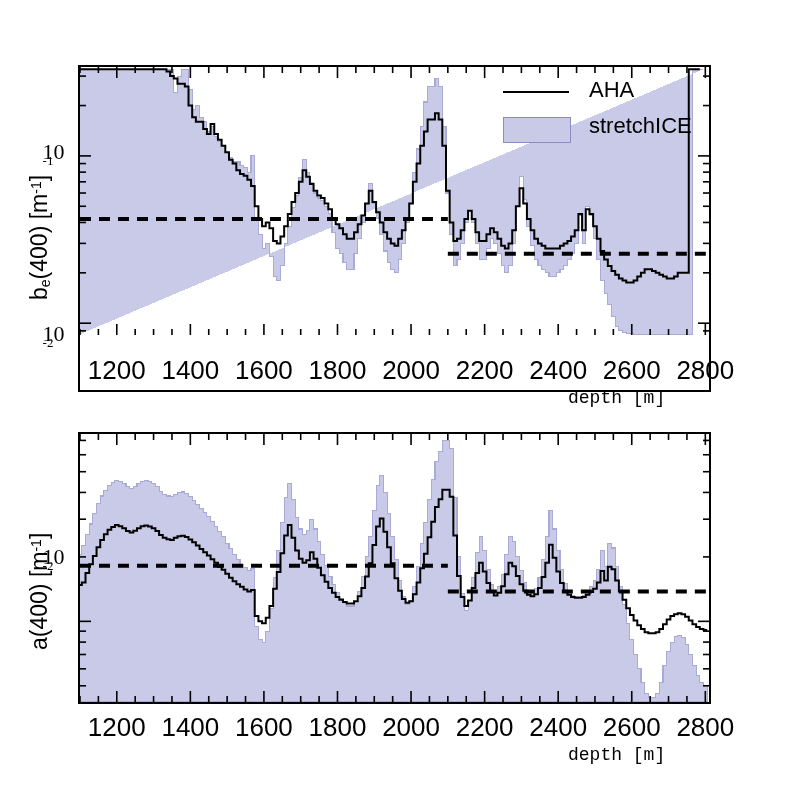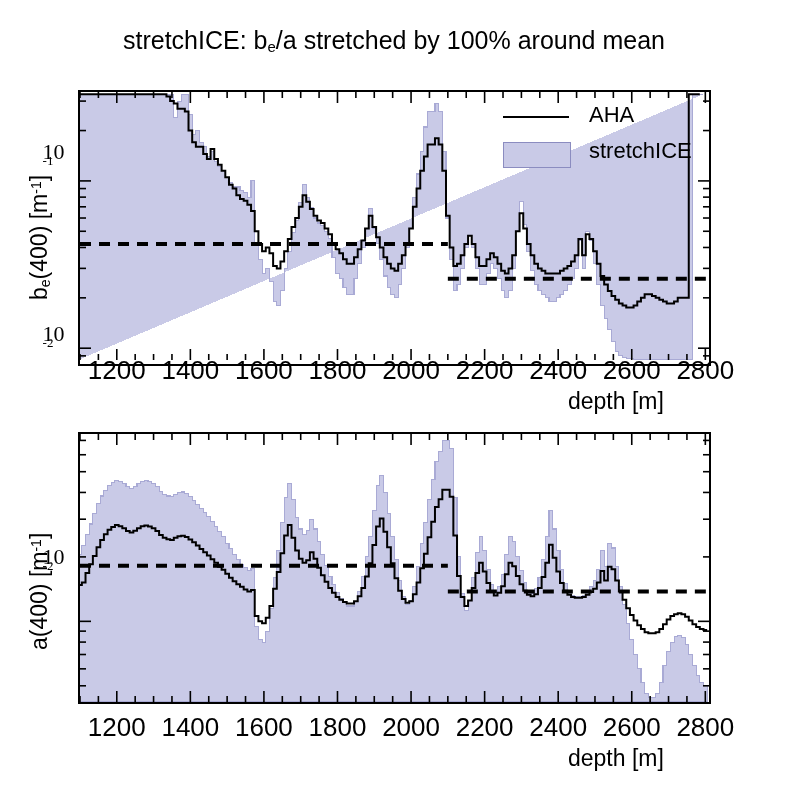--- a/index.html
+++ b/index.html
@@ -26,21 +26,21 @@
   .ylabel{
     position:absolute;
     transform-origin:left top;
     transform:rotate(-90deg);
     font-size:23px; white-space:nowrap;
   }
   .ylabel sub{font-size:14px; vertical-align:-3px;}
   .ylabel sup{font-size:14px; vertical-align:6px;}
 
   .xlabel{
-    position:absolute; font-size:23px; white-space:nowrap;
+    position:absolute; font-size:18px; white-space:nowrap;font-family:Liberation Mono, monospace;
   }
 
   .xticklabels{position:absolute; width:100%; height:30px;}
   .xticklabels span{
     position:absolute; font-size:26px; transform:translateX(-50%);
     white-space:nowrap;
   }
   .yticklabels span{
     position:absolute; font-size:22px; white-space:nowrap;
     text-align:center; transform:translateY(-50%);font-family:Liberation Serif, serif;
@@ -59,25 +59,22 @@
   .legend .key-box{
     position:absolute; left:0; top:4px; width:66px; height:24px;
     background:#c9cae7; border:1px solid #8b8cc0;
   }
   .legend .lbl{position:absolute; left:86px; top:0px; white-space:nowrap;}
 </style>
 </head>
 <body>
 <div id="root">
 
-<div class="fig-title">
-  <span>stretchICE: b</span><sub>e</sub><span>/a stretched by 100% around mean</span>
-</div>
-
-<div class="panel" id="panel-top" style="left:78px; top:90px; width:633px; height:276px;">
+
+<div class="panel" id="panel-top" style="left:78px; top:65px; width:633px; height:327px;">
   <div class="frame">
     <svg class="plotsvg" id="svg-top" width="629" height="268">
           <path d="M -1.8391812865497075 268 L -1.8391812865497075 2.1688413036083602 L 1.8391812865497075 2.1688413036083602 L 1.8391812865497075 2.1688413036083602 L 5.517543859649122 2.1688413036083602 L 5.517543859649122 2.1688413036083602 L 9.195906432748538 2.1688413036083602 L 9.195906432748538 2.1688413036083602 L 12.874269005847953 2.1688413036083602 L 12.874269005847953 2.1688413036083602 L 16.552631578947366 2.1688413036083602 L 16.552631578947366 2.1688413036083602 L 20.230994152046783 2.1688413036083602 L 20.230994152046783 2.1688413036083602 L 23.909356725146196 2.1688413036083602 L 23.909356725146196 2.1688413036083602 L 27.587719298245613 2.1688413036083602 L 27.587719298245613 2.1688413036083602 L 31.266081871345026 2.1688413036083602 L 31.266081871345026 2.1688413036083602 L 34.94444444444444 2.1688413036083602 L 34.94444444444444 2.1688413036083602 L 38.622807017543856 2.1688413036083602 L 38.622807017543856 2.1688413036083602 L 42.30116959064327 2.1688413036083602 L 42.30116959064327 2.1688413036083602 L 45.97953216374269 2.1688413036083602 L 45.97953216374269 2.1688413036083602 L 49.6578947368421 2.1688413036083602 L 49.6578947368421 2.1688413036083602 L 53.336257309941516 2.1688413036083602 L 53.336257309941516 2.1688413036083602 L 57.01461988304093 2.1688413036083602 L 57.01461988304093 2.1688413036083602 L 60.69298245614035 2.1688413036083602 L 60.69298245614035 2.1688413036083602 L 64.37134502923976 2.1688413036083602 L 64.37134502923976 2.1688413036083602 L 68.04970760233918 2.1688413036083602 L 68.04970760233918 2.1688413036083602 L 71.72807017543859 2.1688413036083602 L 71.72807017543859 2.1688413036083602 L 75.40643274853801 2.1688413036083602 L 75.40643274853801 2.1688413036083602 L 79.08479532163743 2.1688413036083602 L 79.08479532163743 2.1688413036083602 L 82.76315789473684 2.1688413036083602 L 82.76315789473684 2.1688413036083602 L 86.44152046783626 2.1688413036083602 L 86.44152046783626 2.1688413036083602 L 90.11988304093566 2.1688413036083602 L 90.11988304093566 2.1688413036083602 L 93.79824561403508 2.1688413036083602 L 93.79824561403508 25.304755881838247 L 97.4766081871345 25.304755881838247 L 97.4766081871345 9.093200992042398 L 101.15497076023391 9.093200992042398 L 101.15497076023391 2.1688413036083602 L 104.83333333333333 2.1688413036083602 L 104.83333333333333 2.1688413036083602 L 108.51169590643275 2.1688413036083602 L 108.51169590643275 22.339005803117885 L 112.19005847953215 22.339005803117885 L 112.19005847953215 42.27705896070964 L 115.86842105263158 42.27705896070964 L 115.86842105263158 38.550560692913706 L 119.54678362573098 38.550560692913706 L 119.54678362573098 50.3576890220408 L 123.2251461988304 50.3576890220408 L 123.2251461988304 54.762115582709555 L 126.90350877192982 54.762115582709555 L 126.90350877192982 64.4632765093595 L 130.58187134502924 64.4632765093595 L 130.58187134502924 59.4508900140832 L 134.26023391812865 59.4508900140832 L 134.26023391812865 69.84727909991531 L 137.93859649122805 69.84727909991531 L 137.93859649122805 74.46157808835216 L 141.6169590643275 74.46157808835216 L 141.6169590643275 78.75443443785989 L 145.2953216374269 78.75443443785989 L 145.2953216374269 85.36360583052905 L 148.9736842105263 85.36360583052905 L 148.9736842105263 90.37599232580538 L 152.65204678362574 90.37599232580538 L 152.65204678362574 94.96598932765576 L 156.33040935672514 94.96598932765576 L 156.33040935672514 94.96598932765576 L 160.00877192982458 94.96598932765576 L 160.00877192982458 98.19544491631635 L 163.68713450292398 98.19544491631635 L 163.68713450292398 100.71537804408163 L 167.3654970760234 100.71537804408163 L 167.3654970760234 105.11980460475039 L 171.04385964912282 105.11980460475039 L 171.04385964912282 88.90824971495456 L 174.72222222222223 88.90824971495456 L 174.72222222222223 151.93284974236573 L 178.40058479532163 151.93284974236573 L 178.40058479532163 167.28462195591834 L 182.07894736842107 167.28462195591834 L 182.07894736842107 181.39020944323704 L 185.75730994152048 181.39020944323704 L 185.75730994152048 176.37782294796074 L 189.43567251461988 176.37782294796074 L 189.43567251461988 189.6236277590362 L 193.11403508771932 189.6236277590362 L 193.11403508771932 209.561680916628 L 196.79239766081872 209.561680916628 L 196.79239766081872 213.4897071589261 L 200.47076023391813 213.4897071589261 L 200.47076023391813 198.91082296039804 L 204.14912280701756 198.91082296039804 L 204.14912280701756 176.37782294796074 L 207.82748538011697 176.37782294796074 L 207.82748538011697 159.20399189458715 L 211.50584795321637 159.20399189458715 L 211.50584795321637 140.73368134784621 L 215.1842105263158 140.73368134784621 L 215.1842105263158 128.48310837713166 L 218.86257309941521 128.48310837713166 L 218.86257309941521 110.78377204358375 L 222.54093567251462 110.78377204358375 L 222.54093567251462 92.63474798275044 L 226.21929824561403 92.63474798275044 L 226.21929824561403 105.11980460475039 L 229.89766081871346 105.11980460475039 L 229.89766081871346 115.86631864882528 L 233.57602339181287 115.86631864882528 L 233.57602339181287 126.02013392591991 L 237.25438596491227 126.02013392591991 L 237.25438596491227 131.0325204211962 L 240.9327485380117 131.0325204211962 L 240.9327485380117 133.6746584360139 L 244.61111111111111 133.6746584360139 L 244.61111111111111 139.2659387369954 L 248.28947368421052 139.2659387369954 L 248.28947368421052 146.9204632470894 L 251.96783625730995 146.9204632470894 L 251.96783625730995 165.17865455344122 L 255.64619883040936 165.17865455344122 L 255.64619883040936 181.39020944323704 L 259.32456140350877 181.39020944323704 L 259.32456140350877 186.77421203379285 L 263.0029239766082 186.77421203379285 L 263.0029239766082 195.68136737173745 L 266.6812865497076 195.68136737173745 L 266.6812865497076 202.29053876440656 L 270.359649122807 202.29053876440656 L 270.359649122807 202.29053876440656 L 274.03801169590645 202.29053876440656 L 274.03801169590645 186.77421203379285 L 277.7163742690058 186.77421203379285 L 277.7163742690058 171.68904851658704 L 281.39473684210526 171.68904851658704 L 281.39473684210526 155.47749362679122 L 285.0730994152047 155.47749362679122 L 285.0730994152047 136.41652301175202 L 288.7514619883041 136.41652301175202 L 288.7514619883041 116.92693293387751 L 292.4298245614035 116.92693293387751 L 292.4298245614035 136.41652301175202 L 296.10818713450294 136.41652301175202 L 296.10818713450294 151.93284974236573 L 299.7865497076023 151.93284974236573 L 299.7865497076023 167.28462195591834 L 303.46491228070175 167.28462195591834 L 303.46491228070175 184.03234745805477 L 307.1432748538012 184.03234745805477 L 307.1432748538012 195.68136737173745 L 310.82163742690057 195.68136737173745 L 310.82163742690057 202.29053876440656 L 314.5 202.29053876440656 L 314.5 205.83518264883205 L 318.17836257309943 205.83518264883205 L 318.17836257309943 192.58937783775656 L 321.8567251461988 192.58937783775656 L 321.8567251461988 176.37782294796074 L 325.5350877192983 176.37782294796074 L 325.5350877192983 155.47749362679122 L 329.2134502923977 155.47749362679122 L 329.2134502923977 136.41652301175202 L 332.8918128654971 136.41652301175202 L 332.8918128654971 105.11980460475039 L 336.5701754385965 105.11980460475039 L 336.5701754385965 81.98389002652056 L 340.2485380116959 81.98389002652056 L 340.2485380116959 59.4508900140832 L 343.9269005847953 59.4508900140832 L 343.9269005847953 35.005916808488195 L 347.6052631578948 35.005916808488195 L 347.6052631578948 19.48959007787448 L 351.2836257309942 19.48959007787448 L 351.2836257309942 19.48959007787448 L 354.9619883040936 19.48959007787448 L 354.9619883040936 11.556175443254176 L 358.640350877193 11.556175443254176 L 358.640350877193 19.48959007787448 L 362.3187134502924 19.48959007787448 L 362.3187134502924 59.4508900140832 L 365.9970760233918 59.4508900140832 L 365.9970760233918 126.02013392591991 L 369.67543859649123 126.02013392591991 L 369.67543859649123 167.28462195591834 L 373.35380116959067 167.28462195591834 L 373.35380116959067 198.91082296039804 L 377.0321637426901 198.91082296039804 L 377.0321637426901 192.58937783775656 L 380.7105263157895 192.58937783775656 L 380.7105263157895 176.37782294796074 L 384.3888888888889 176.37782294796074 L 384.3888888888889 155.47749362679122 L 388.0672514619883 155.47749362679122 L 388.0672514619883 143.76123558871387 L 391.7456140350877 143.76123558871387 L 391.7456140350877 155.47749362679122 L 395.4239766081871 155.47749362679122 L 395.4239766081871 176.37782294796074 L 399.1023391812866 176.37782294796074 L 399.1023391812866 192.58937783775656 L 402.780701754386 192.58937783775656 L 402.780701754386 192.58937783775656 L 406.4590643274854 192.58937783775656 L 406.4590643274854 181.39020944323704 L 410.1374269005848 181.39020944323704 L 410.1374269005848 171.68904851658704 L 413.8157894736842 171.68904851658704 L 413.8157894736842 176.37782294796074 L 417.4941520467836 176.37782294796074 L 417.4941520467836 186.77421203379285 L 421.1725146198831 186.77421203379285 L 421.1725146198831 198.91082296039804 L 424.85087719298247 198.91082296039804 L 424.85087719298247 205.83518264883205 L 428.5292397660819 205.83518264883205 L 428.5292397660819 198.91082296039804 L 432.2076023391813 198.91082296039804 L 432.2076023391813 176.37782294796074 L 435.8859649122807 176.37782294796074 L 435.8859649122807 139.2659387369954 L 439.5643274853801 139.2659387369954 L 439.5643274853801 109.80857903612406 L 443.2426900584796 109.80857903612406 L 443.2426900584796 132.34157904856133 L 446.92105263157896 132.34157904856133 L 446.92105263157896 159.20399189458715 L 450.5994152046784 159.20399189458715 L 450.5994152046784 178.84079739917252 L 454.27777777777777 178.84079739917252 L 454.27777777777777 192.58937783775656 L 457.9561403508772 192.58937783775656 L 457.9561403508772 198.91082296039804 L 461.6345029239766 198.91082296039804 L 461.6345029239766 202.29053876440656 L 465.3128654970761 202.29053876440656 L 465.3128654970761 205.83518264883205 L 468.99122807017545 205.83518264883205 L 468.99122807017545 209.561680916628 L 472.6695906432749 209.561680916628 L 472.6695906432749 209.561680916628 L 476.34795321637426 209.561680916628 L 476.34795321637426 205.83518264883205 L 480.0263157894737 205.83518264883205 L 480.0263157894737 202.29053876440656 L 483.7046783625731 202.29053876440656 L 483.7046783625731 198.91082296039804 L 487.38304093567257 198.91082296039804 L 487.38304093567257 192.58937783775656 L 491.06140350877195 192.58937783775656 L 491.06140350877195 186.77421203379285 L 494.7397660818714 186.77421203379285 L 494.7397660818714 176.37782294796074 L 498.41812865497076 176.37782294796074 L 498.41812865497076 148.55313393835718 L 502.0964912280702 148.55313393835718 L 502.0964912280702 176.37782294796074 L 505.77485380116957 176.37782294796074 L 505.77485380116957 139.2659387369954 L 509.453216374269 139.2659387369954 L 509.453216374269 148.55313393835718 L 513.1315789473684 148.55313393835718 L 513.1315789473684 171.68904851658704 L 516.8099415204679 171.68904851658704 L 516.8099415204679 192.58937783775656 L 520.4883040935672 192.58937783775656 L 520.4883040935672 213.4897071589261 L 524.1666666666667 213.4897071589261 L 524.1666666666667 226.7355119700016 L 527.8450292397661 226.7355119700016 L 527.8450292397661 237.13190105583368 L 531.5233918128655 237.13190105583368 L 531.5233918128655 249.2685119824389 L 535.2017543859649 249.2685119824389 L 535.2017543859649 259.91936993866886 L 538.8801169590644 259.91936993866886 L 538.8801169590644 263.84739618096694 L 542.5584795321637 263.84739618096694 L 542.5584795321637 265.4800668722347 L 546.2368421052632 265.4800668722347 L 546.2368421052632 266.31037063217866 L 549.9152046783626 266.31037063217866 L 549.9152046783626 266.31037063217866 L 553.593567251462 266.31037063217866 L 553.593567251462 267.15027349211977 L 557.2719298245614 267.15027349211977 L 557.2719298245614 267.15027349211977 L 560.9502923976609 267.15027349211977 L 560.9502923976609 267.15027349211977 L 564.6286549707602 267.15027349211977 L 564.6286549707602 267.15027349211977 L 568.3070175438596 267.15027349211977 L 568.3070175438596 267.15027349211977 L 571.985380116959 267.15027349211977 L 571.985380116959 267.15027349211977 L 575.6637426900585 267.15027349211977 L 575.6637426900585 267.15027349211977 L 579.3421052631579 267.15027349211977 L 579.3421052631579 267.15027349211977 L 583.0204678362574 267.15027349211977 L 583.0204678362574 267.15027349211977 L 586.6988304093567 267.15027349211977 L 586.6988304093567 267.15027349211977 L 590.3771929824561 267.15027349211977 L 590.3771929824561 267.15027349211977 L 594.0555555555555 267.15027349211977 L 594.0555555555555 267.15027349211977 L 597.733918128655 267.15027349211977 L 597.733918128655 267.15027349211977 L 601.4122807017544 267.15027349211977 L 601.4122807017544 267.15027349211977 L 605.0906432748538 267.15027349211977 L 605.0906432748538 267.15027349211977 L 608.7690058479532 267.15027349211977 L 608.7690058479532 267.15027349211977 L 612.4473684210526 267.15027349211977 L 612.4473684210526 2.1688413036083602 L 616.125730994152 2.1688413036083602 L 616.125730994152 2.1688413036083602 L 619.8040935672515 2.1688413036083602 L 619.8040935672515 2.1688413036083602 L 623.4824561403509 2.1688413036083602 L 623.4824561403509 NaN L 627.1608187134503 NaN L 627.1608187134503 268 Z" fill="#c9cae7" stroke="#a9aad5" stroke-width="1.1" shape-rendering="crispEdges"></path>
           <line x1="0" y1="268" x2="0" y2="262" stroke="#000" stroke-width="1.6"></line>
           <line x1="0" y1="0" x2="0" y2="6" stroke="#000" stroke-width="1.6"></line>
           <line x1="18.391812865497077" y1="268" x2="18.391812865497077" y2="262" stroke="#000" stroke-width="1.6"></line>
           <line x1="18.391812865497077" y1="0" x2="18.391812865497077" y2="6" stroke="#000" stroke-width="1.6"></line>
           <line x1="36.78362573099415" y1="268" x2="36.78362573099415" y2="257" stroke="#000" stroke-width="1.6"></line>
           <line x1="36.78362573099415" y1="0" x2="36.78362573099415" y2="11" stroke="#000" stroke-width="1.6"></line>
           <line x1="55.175438596491226" y1="268" x2="55.175438596491226" y2="262" stroke="#000" stroke-width="1.6"></line>

